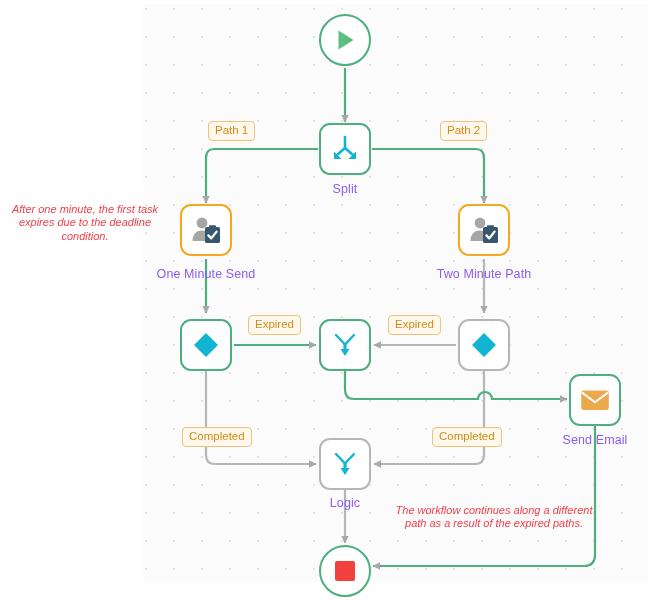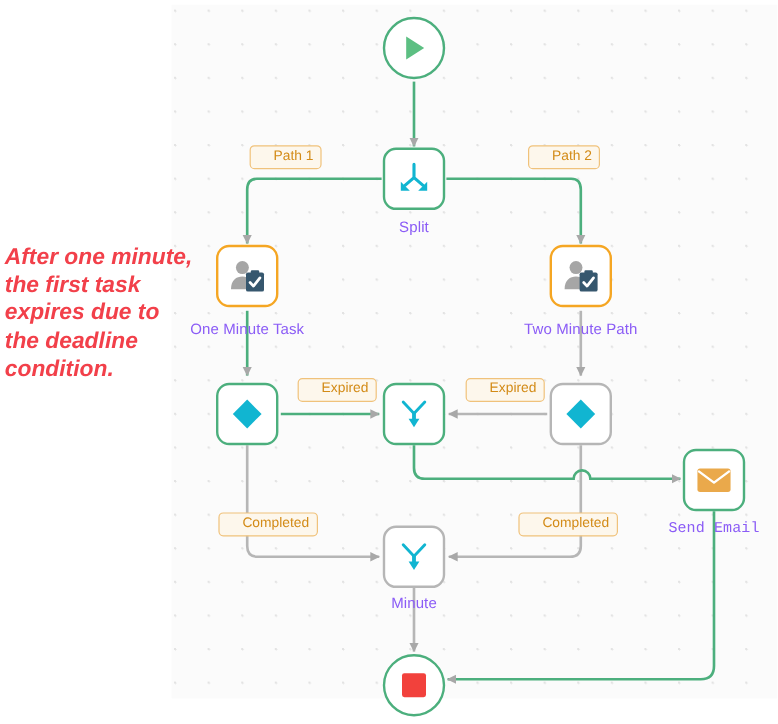--- a/index.html
+++ b/index.html
@@ -68,31 +68,32 @@
     letter-spacing: 0.1px;
   }
   .edge-label {
     position: absolute;
     box-sizing: border-box;
     font-size: 11.5px;
     color: #d38b17;
     background: #fdf7ec;
     border: 1px solid #f0c27b;
     border-radius: 4px;
-    padding: 2px 6px 3px 19px;
+    padding: 2px 6px 3px 6px;
     white-space: nowrap;
     line-height: 1.1;
   }
   .annotation {
     position: absolute;
     color: #f2404a;
-    font-weight: bold;
+    font-weight: normal;
     font-style: italic;
-    font-size: 19px;
+    font-size: 11px;
     line-height: 1.22;
+    text-align: center;
     white-space: pre-line;
   }
   .icon-svg { display: block; }
 </style>
 </head>
 <body>
 
 <div id="page">
 
   <div id="canvas"></div>
@@ -159,21 +160,21 @@
     <span>
       <svg class="icon-svg" width="32" height="30" viewBox="0 0 32 30">
         <circle cx="12" cy="8" r="5.4" fill="#a6a6a6"></circle>
         <path d="M2.5,26 C2.5,18.5 7,15.5 12,15.5 C17,15.5 21.5,18.5 21.5,26 Z" fill="#a6a6a6"></path>
         <rect x="15" y="12" width="15" height="16" rx="1.6" fill="#36576e"></rect>
         <rect x="19" y="10.2" width="7" height="3.2" rx="1" fill="#36576e"></rect>
         <path d="M18.4,20.4 L21.2,23.4 L26.6,16.6" stroke="#ffffff" stroke-width="2.3" fill="none" stroke-linecap="round" stroke-linejoin="round"></path>
       </svg>
     </span>
   </div>
-  <div class="node-label" style="left:146px; top:267px; width:120px;">One Minute Task</div>
+  <div class="node-label" style="left:146px; top:267px; width:120px;">One Minute Send</div>
 
   <div class="node node-box orange" style="left:458px; top:204px;">
     <span>
       <svg class="icon-svg" width="32" height="30" viewBox="0 0 32 30">
         <circle cx="12" cy="8" r="5.4" fill="#a6a6a6"></circle>
         <path d="M2.5,26 C2.5,18.5 7,15.5 12,15.5 C17,15.5 21.5,18.5 21.5,26 Z" fill="#a6a6a6"></path>
         <rect x="15" y="12" width="15" height="16" rx="1.6" fill="#36576e"></rect>
         <rect x="19" y="10.2" width="7" height="3.2" rx="1" fill="#36576e"></rect>
         <path d="M18.4,20.4 L21.2,23.4 L26.6,16.6" stroke="#ffffff" stroke-width="2.3" fill="none" stroke-linecap="round" stroke-linejoin="round"></path>
       </svg>
@@ -209,31 +210,31 @@
 
   <div class="node node-box gray" style="left:319px; top:438px;">
     <span>
       <svg class="icon-svg" width="30" height="30" viewBox="0 0 30 30">
         <path d="M6,5 L15,14.5 M24,5 L15,14.5" stroke="#11b5d1" stroke-width="2.4" fill="none" stroke-linecap="round"></path>
         <path d="M15,13 L15,20" stroke="#11b5d1" stroke-width="3.2" stroke-linecap="butt"></path>
         <path d="M10.5,19 L19.5,19 L15,26 Z" fill="#11b5d1"></path>
       </svg>
     </span>
   </div>
-  <div class="node-label" style="left:295px; top:496px; width:100px;">Minute</div>
+  <div class="node-label" style="left:295px; top:496px; width:100px;">Logic</div>
 
   <div class="node node-box" style="left:569px; top:374px;">
     <span>
       <svg class="icon-svg" width="30" height="24" viewBox="0 0 30 24">
         <rect x="1.2" y="2.5" width="27.6" height="19.5" rx="2.2" fill="#eaa94b"></rect>
         <path d="M1.8,4.4 L15,14.2 L28.2,4.4" stroke="#ffffff" stroke-width="2" fill="none" stroke-linejoin="round"></path>
       </svg>
     </span>
   </div>
-  <div class="node-label" style="left:545px; top:433px; width:100px;font-family:Liberation Mono, monospace;">Send Email</div>
+  <div class="node-label" style="left:545px; top:433px; width:100px;">Send Email</div>
 
   <div class="node node-circle" style="left:319px; top:545px;">
     <span>
       <svg class="icon-svg" width="24" height="24" viewBox="0 0 24 24">
         <rect x="2" y="2" width="20" height="20" rx="2" fill="#f2413c"></rect>
       </svg>
     </span>
   </div>
 
   <div class="edge-label" style="left:208px; top:121px;">Path 1</div>
@@ -244,14 +245,15 @@
 
   <div class="edge-label" style="left:388px; top:315px;">Expired</div>
 
   <div class="edge-label" style="left:182px; top:427px;">Completed</div>
 
   <div class="edge-label" style="left:432px; top:427px;">Completed</div>
 
   <div class="annotation" style="left:4px; top:203px; width:162px;">After one minute, the first task expires due to the deadline condition.</div>
 
 
+  <div class="annotation" style="left:389px; top:504px; width:210px;">The workflow continues along a different path as a result of the expired paths.</div>
 
 </div>
 
 </body></html>

